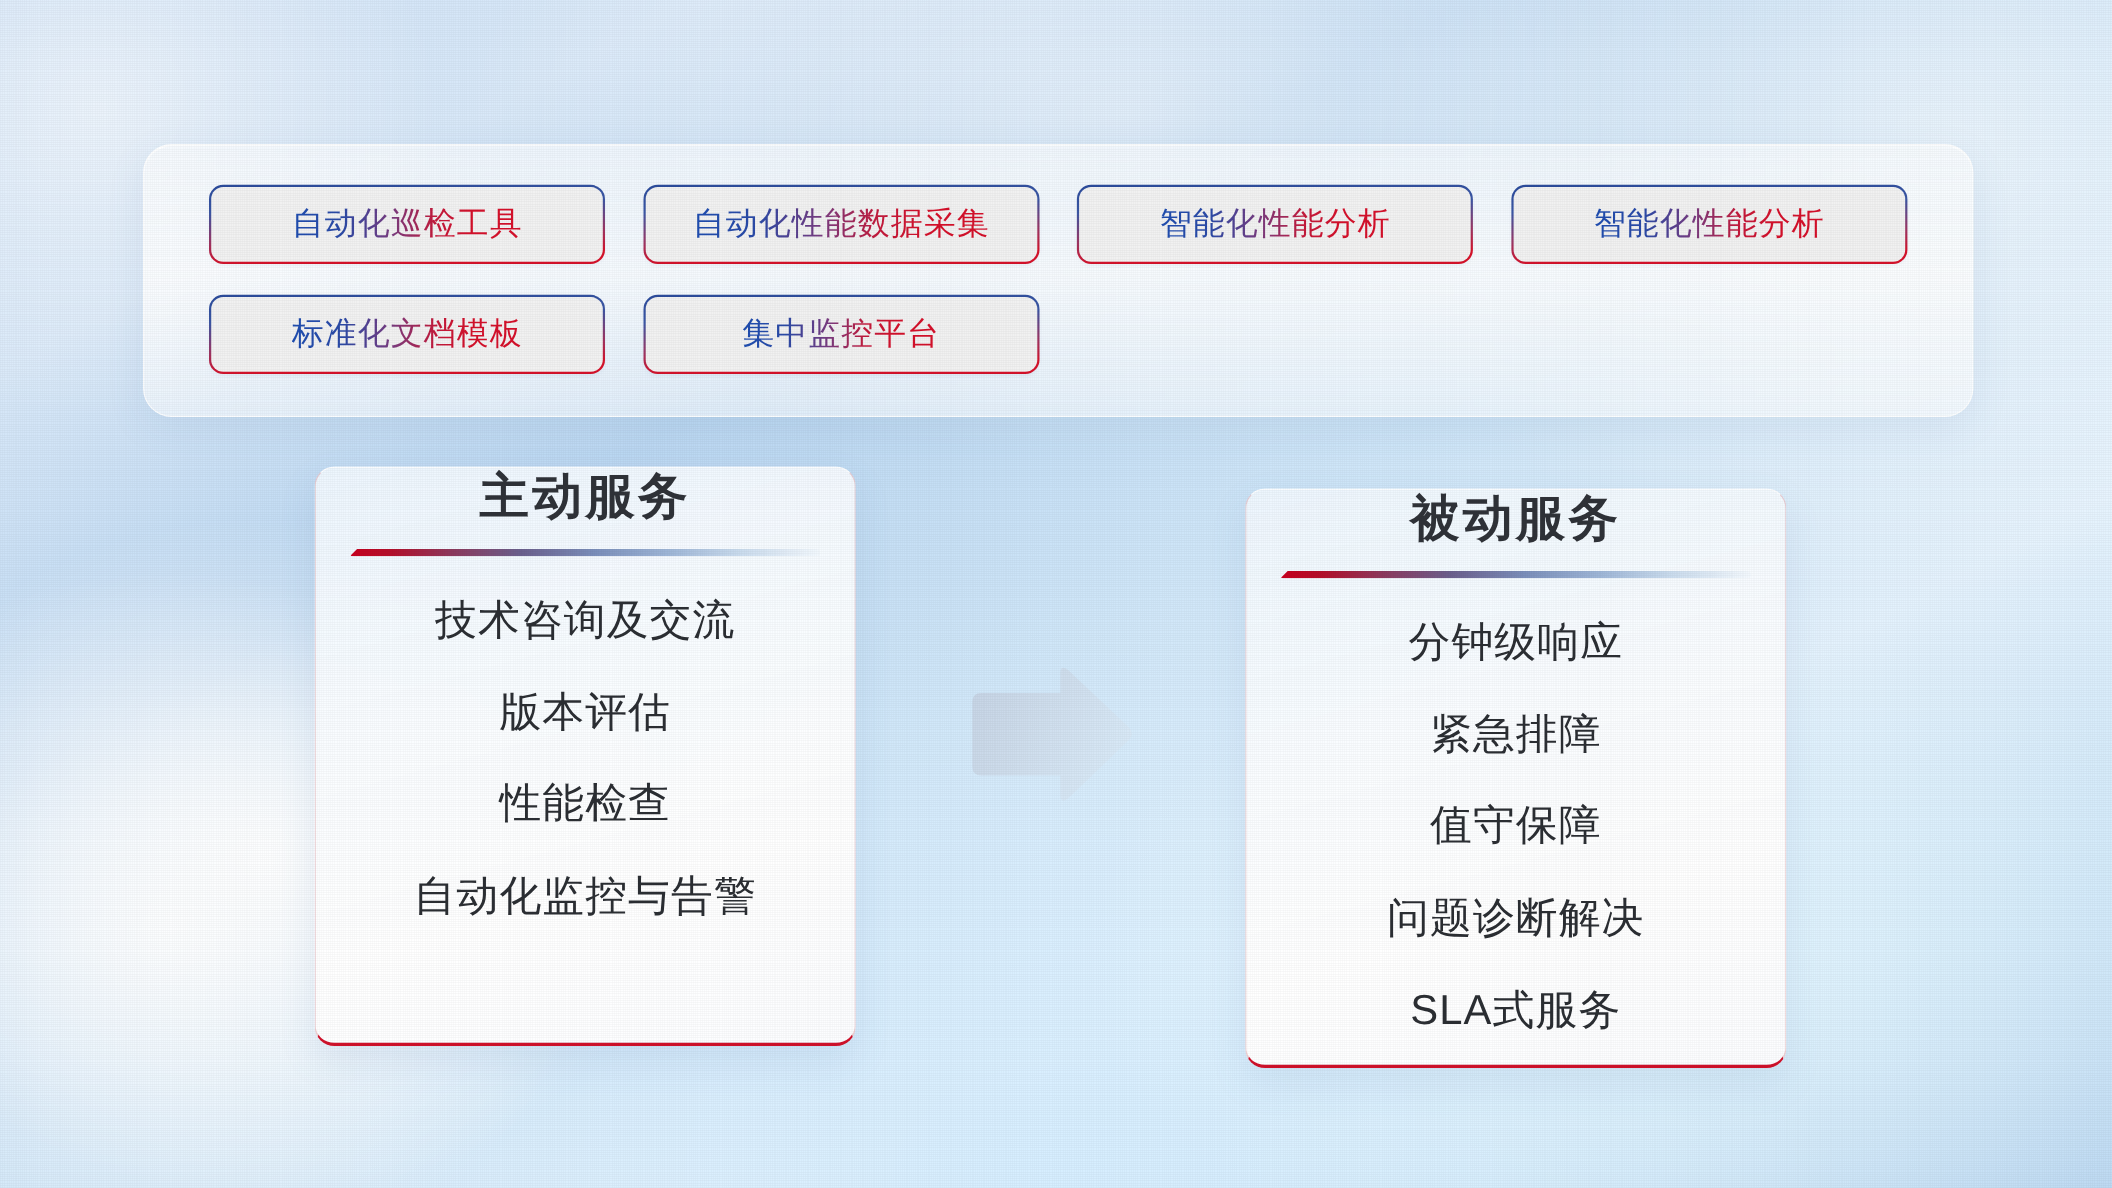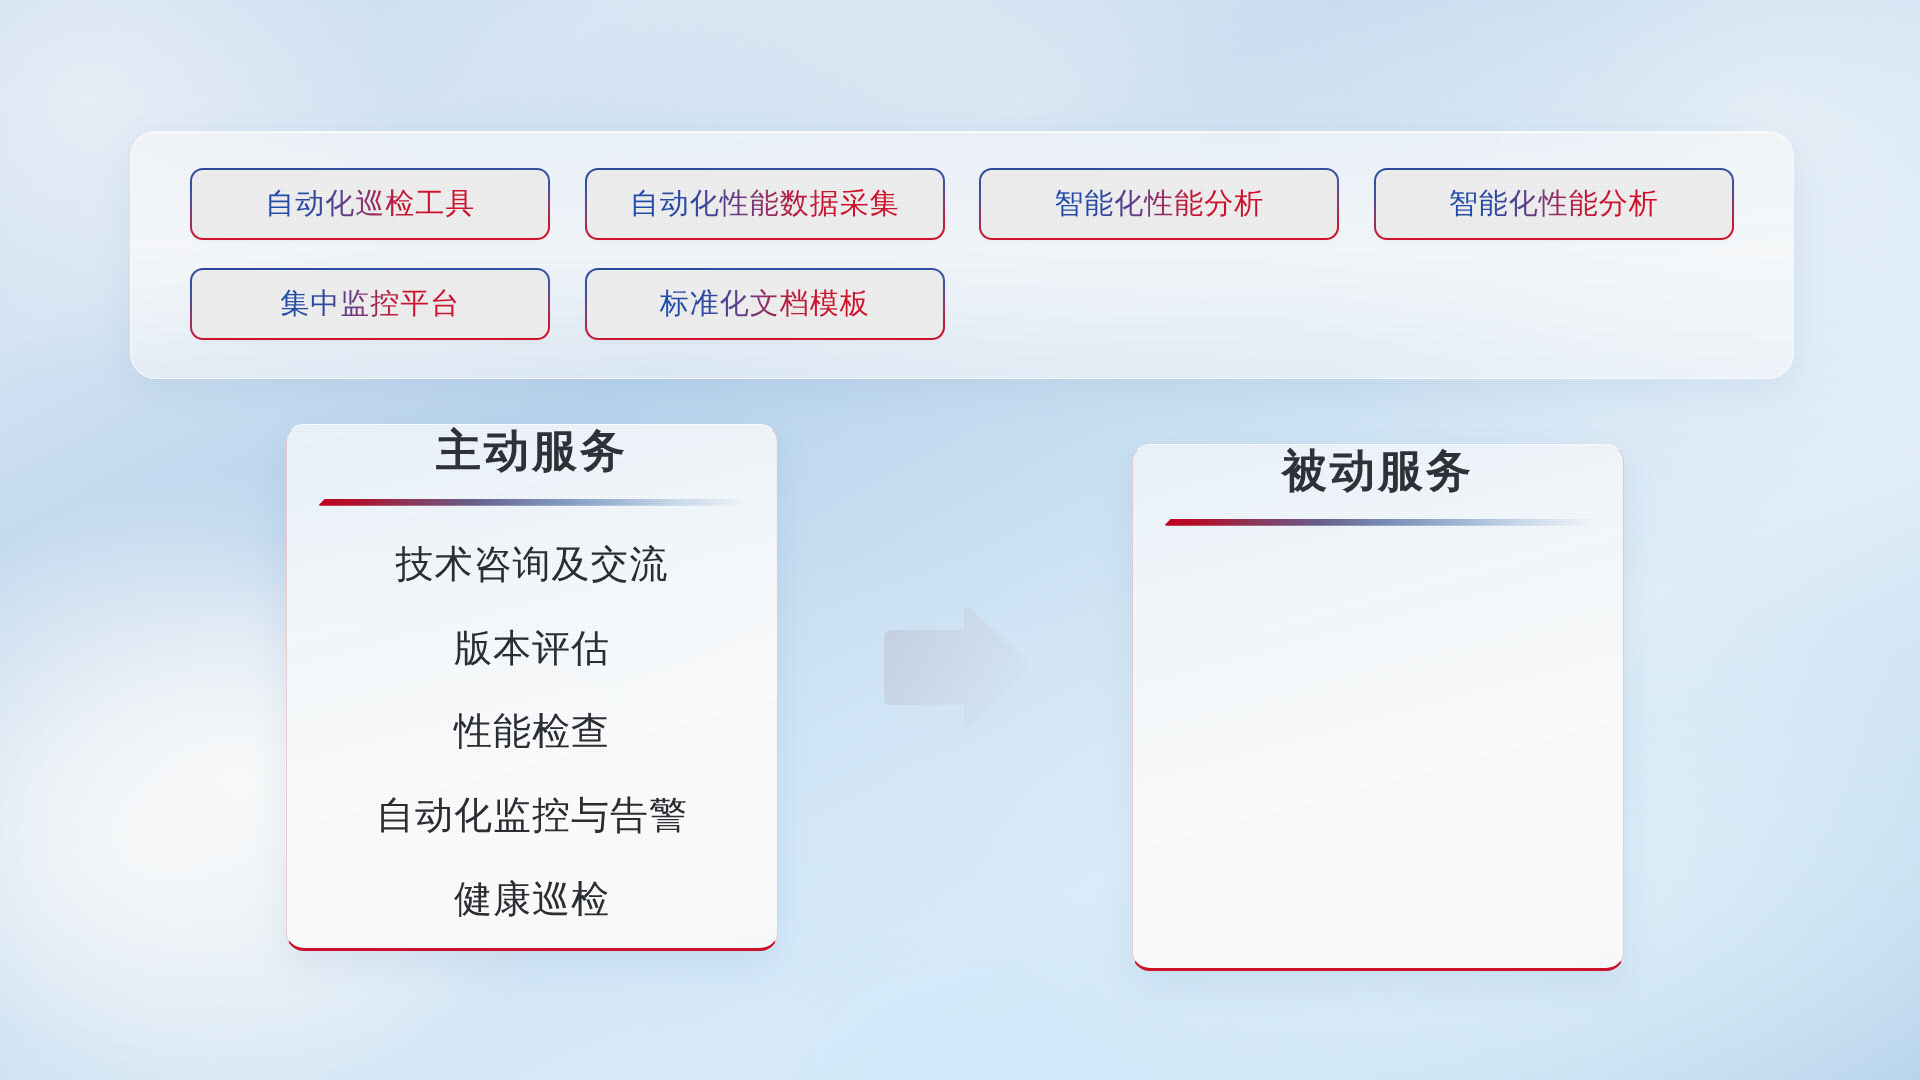--- a/index.html
+++ b/index.html
@@ -207,38 +207,37 @@
 
     <div class="tag-btn">
       <span>智能化性能分析</span>
     </div>
 
     <div class="tag-btn">
       <span>智能化性能分析</span>
     </div>
 
     <div class="tag-btn">
+      <span>标准化文档模板</span>
+    </div>
+
+    <div class="tag-btn">
       <span>集中监控平台</span>
-    </div>
-
-    <div class="tag-btn">
-      <span>标准化文档模板</span>
     </div>
 
   </div>
 
   <div class="card" id="card-left">
     <div class="card-title">主动服务</div>
     <div class="card-rule"></div>
     <ul class="card-list">
       <li>技术咨询及交流</li>
       <li>版本评估</li>
       <li>性能检查</li>
       <li>自动化监控与告警</li>
-      <li>健康巡检</li>
     </ul>
   </div>
 
   <div id="flow-arrow">
     <svg width="160" height="130" viewBox="0 0 160 130" xmlns="http://www.w3.org/2000/svg">
       <defs>
         <linearGradient id="arrGrad" x1="0" y1="0" x2="1" y2="0.45">
           <stop offset="0%" stop-color="#c3cfe0" stop-opacity="0.80"></stop>
           <stop offset="45%" stop-color="#ccd9e8" stop-opacity="0.78"></stop>
           <stop offset="100%" stop-color="#d8e7f4" stop-opacity="0.72"></stop>
@@ -256,17 +255,24 @@
                L 92 101
                L 20 101
                Q 12 101 12 93
                Z" fill="url(#arrGrad)"></path>
     </svg>
   </div>
 
   <div class="card" id="card-right">
     <div class="card-title">被动服务</div>
     <div class="card-rule"></div>
+    <ul class="card-list">
+      <li>分钟级响应</li>
+      <li>紧急排障</li>
+      <li>值守保障</li>
+      <li>问题诊断解决</li>
+      <li>SLA式服务</li>
+    </ul>
   </div>
 
   <div id="grain"></div>
 
 </div>
 
 </body></html>

